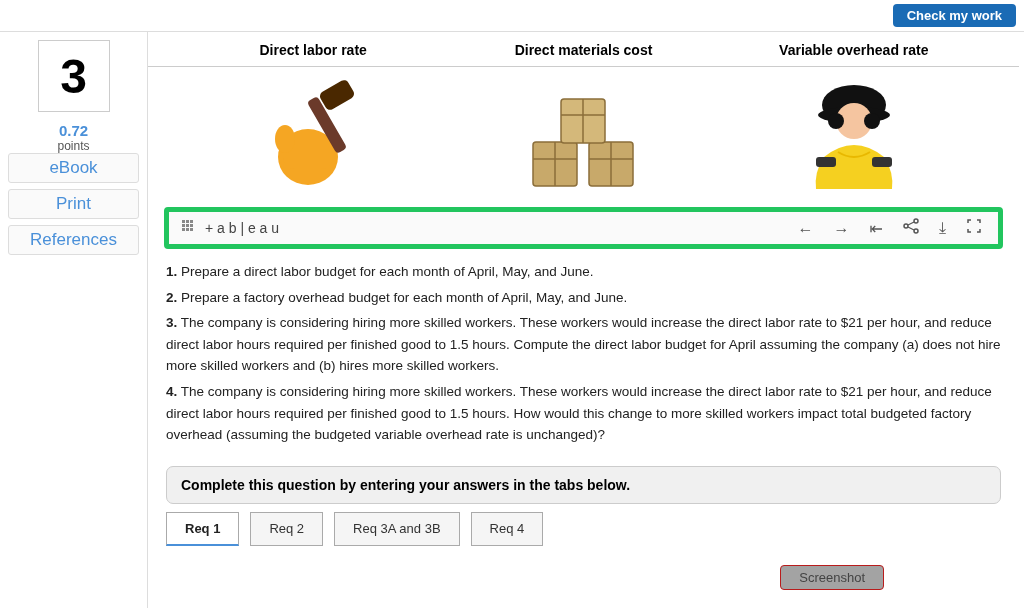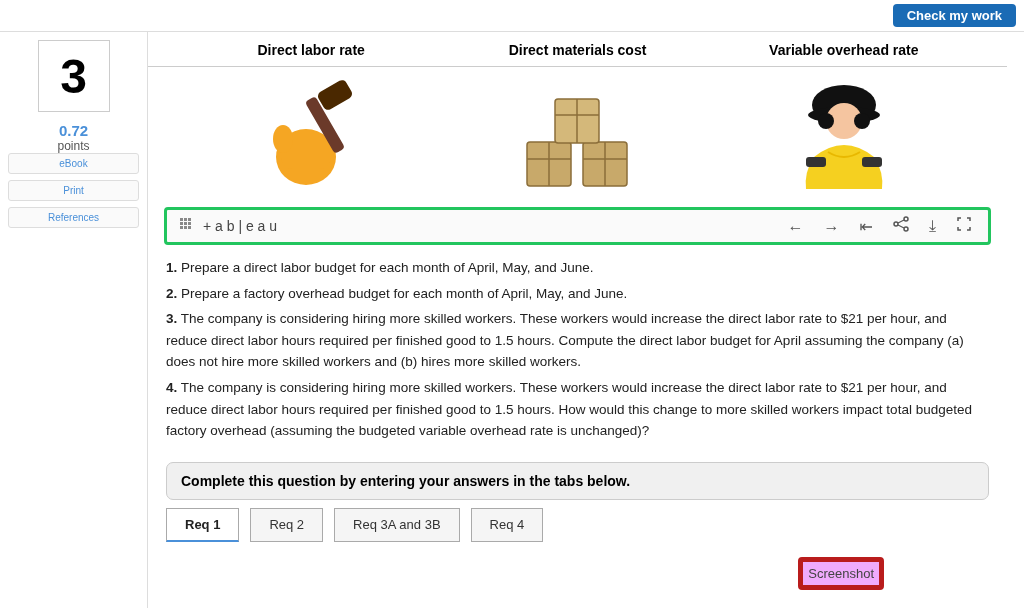--- a/index.html
+++ b/index.html
@@ -70,38 +70,38 @@
       text-align: left;
     }
     .points-label {
       color: #555;
       font-size: 12px;
       text-align: center;
       margin-bottom: 0;
     }
     .sidebar-link {
       color: #4a90d9;
-      font-size: 10px;
+      font-size: 17px;
       text-align: center;
       cursor: pointer;
       margin-bottom: 6px;
       text-decoration: none;
       display: block;
       width: 100%;
       border: 1px solid #ddd;
       padding: 4px 8px;
       border-radius: 3px;
       background: #fafafa;
     }
 
     
     .content {
       flex: 1;
       overflow-y: auto;
-      padding: 0 17px 0 0;
+      padding: 0 5px 0 0;
       display: flex;
       flex-direction: column;
     }
 
     
     .col-headers {
       display: flex;
       justify-content: space-around;
       align-items: flex-end;
       padding: 10px 30px 8px 30px;
@@ -130,21 +130,21 @@
 
     
     
     
 
     
     .tableau-bar {
       display: flex;
       align-items: center;
       justify-content: space-between;
-      border: 3px solid #22c55e;
+      border: 5px solid #22c55e;
       border-radius: 4px;
       margin: 0 16px 8px 16px;
       padding: 4px 12px;
       background: #fafafa;
     }
     .tableau-left {
       display: flex;
       align-items: center;
       gap: 6px;
       color: #555;
@@ -212,24 +212,24 @@
       color: #222;
       font-weight: bold;
       z-index: 1;
     }
 
     
     .screenshot-tooltip {
       position: absolute;
       bottom: 18px;
       right: 140px;
-      background: #f0abfc;
-      border: 5px solid #b91c1c;
+      background: #a3a3a3;
+      border: 1px solid #b91c1c;
       border-radius: 4px;
-      padding: 4px 5px;
+      padding: 4px 18px;
       font-size: 13px;
       color: #444;
       pointer-events: none;
     }
 
     
     .svg-icon {
       width: 120px;
       height: 120px;
     }

